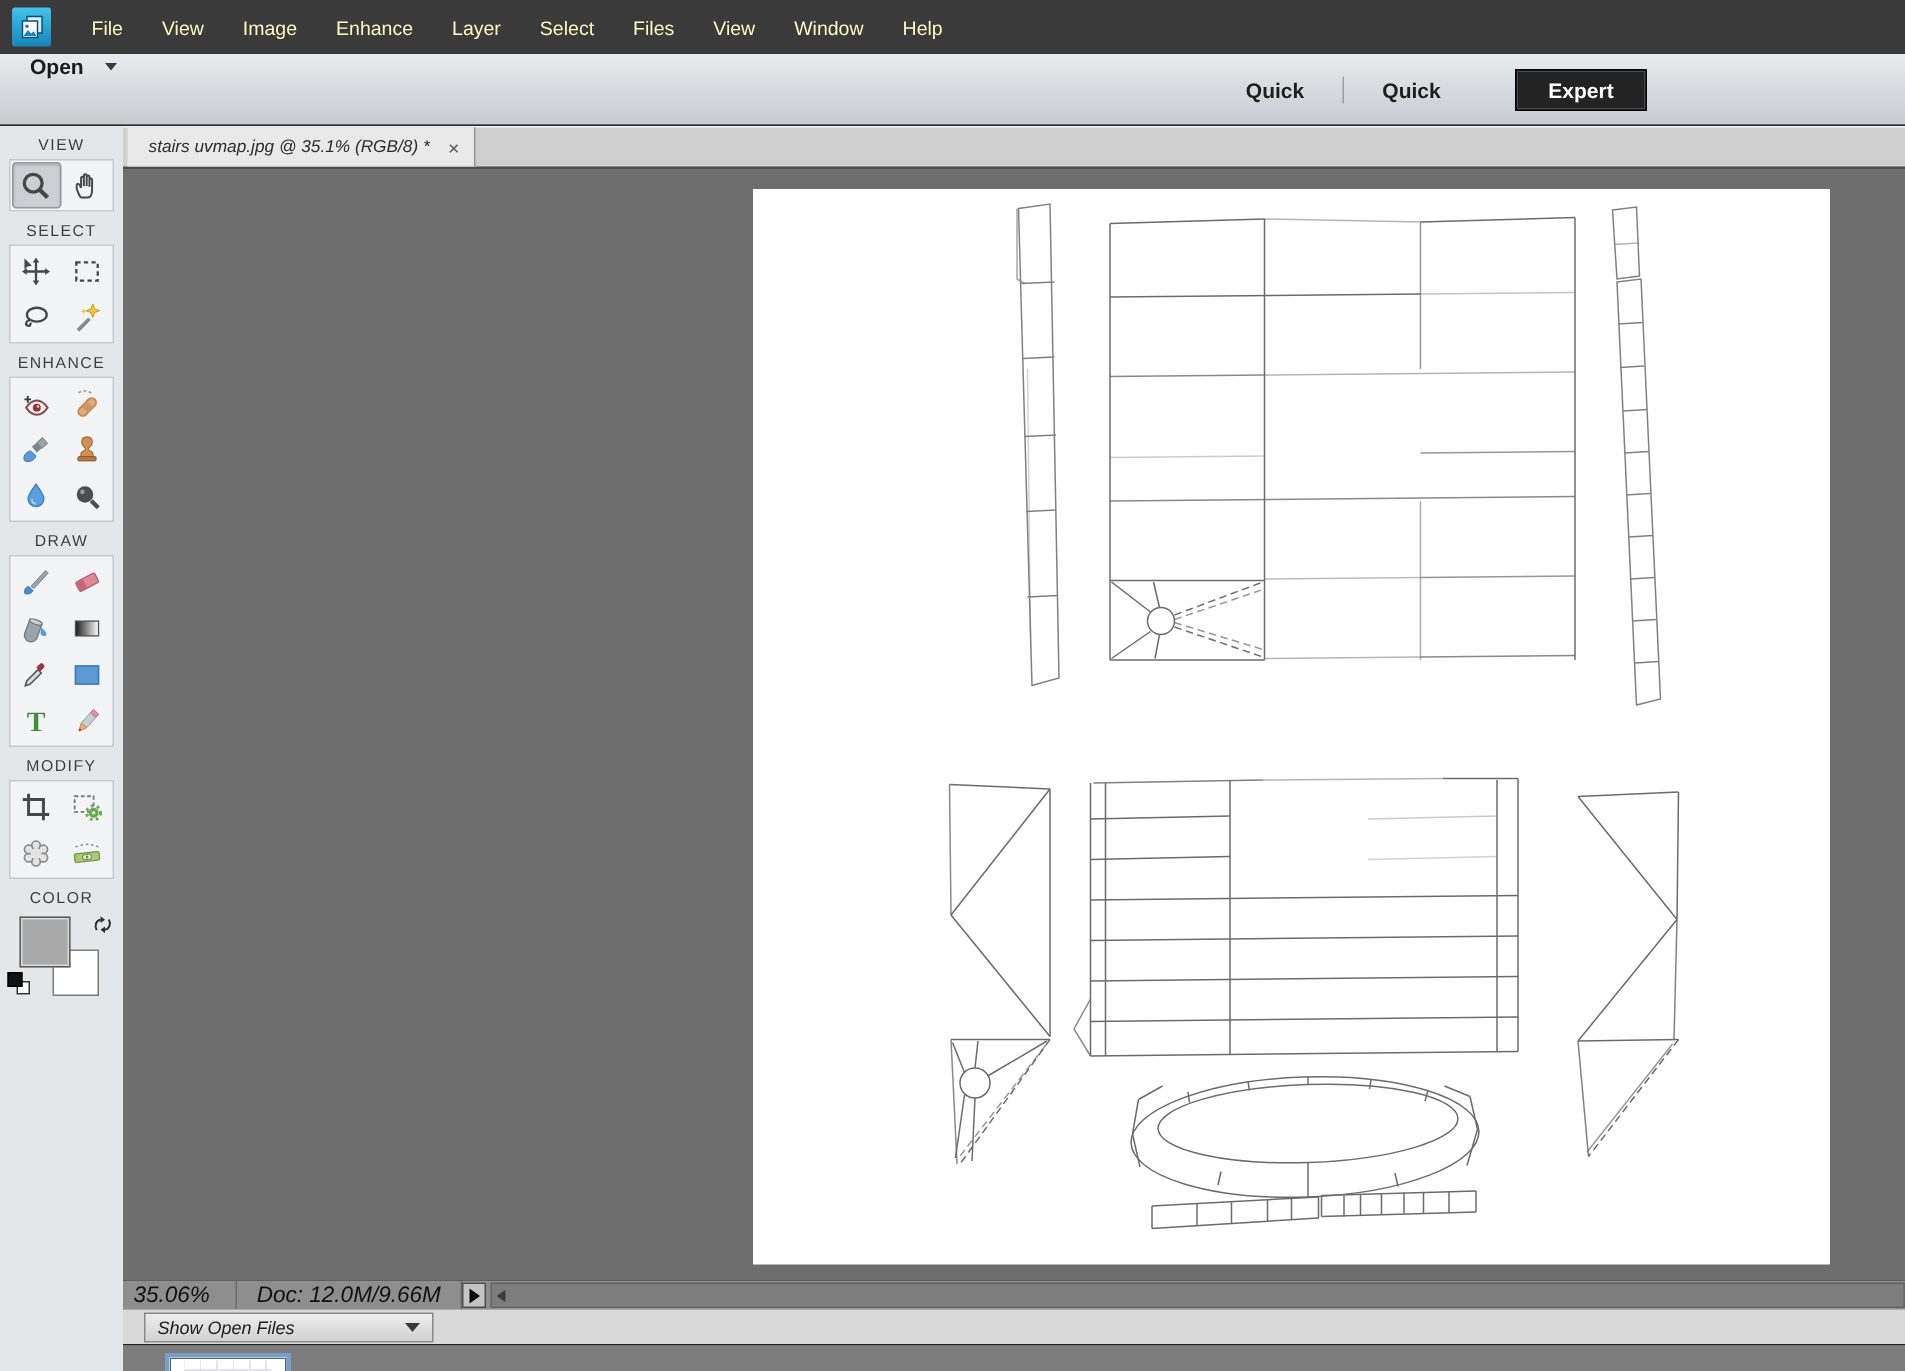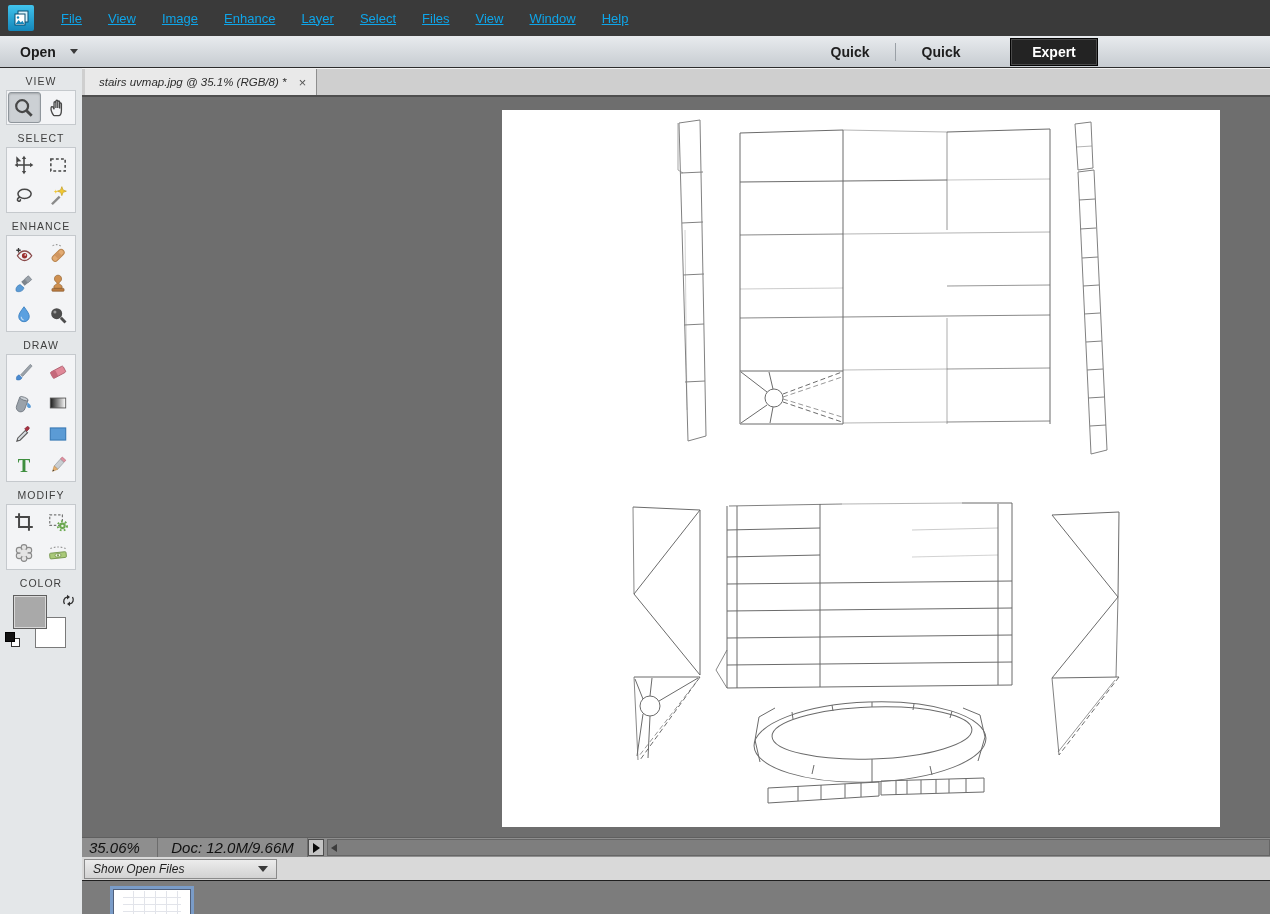--- a/index.html
+++ b/index.html
@@ -3,25 +3,25 @@
 <meta charset="utf-8">
 <style>
   * { margin:0; padding:0; box-sizing:border-box; }
   html,body { width:1270px; height:914px; overflow:hidden; font-family:"Liberation Sans", sans-serif; }
   body { background:#6e6e6e; }
 
   
   .menubar { height:36px; background:#3a3a3a; display:flex; align-items:center; }
   .app-icon { width:26px; height:26px; margin:0 14px 0 8px; border-radius:2px;
               background:linear-gradient(#41c3ec,#1486ba); display:flex; align-items:center; justify-content:center; }
-  .menu-item { color:#0ea5e9; font-size:13px; padding:0 13px; cursor:default;text-decoration:underline; }
-
-  
-  .optionsbar { height:32px; background:linear-gradient(#e8ebee,#c7ccd1); border-bottom:1px solid #2c2c2c;
-                display:flex; align-items:center; }
+  .menu-item { color:#fef9c3; font-size:13px; padding:0 13px; cursor:default; }
+
+  
+  .optionsbar { height:48px; background:linear-gradient(#e8ebee,#c7ccd1); border-bottom:1px solid #2c2c2c;
+                display:flex; align-items:flex-start; }
   .open-btn { display:flex; align-items:center; margin-left:20px; }
   .open-btn .lbl { font-size:14px; font-weight:bold; color:#1b1b1b; }
   .caret { width:0; height:0; border-left:4px solid transparent; border-right:4px solid transparent;
            border-top:5px solid #3a3a3a; margin-left:14px; }
   .mode-tabs { margin-left:auto; margin-right:172px; display:flex; align-items:center; height:100%; }
   .mode-tab { font-size:14px; font-weight:bold; color:#1e1e1e; width:90px; text-align:center; }
   .mode-sep { width:1px; height:18px; background:#9aa0a6; }
   .mode-tab.expert { background:#232323; color:#fff; border:1px solid #050505; width:88px; height:28px;
                      line-height:26px; margin-left:24px; box-shadow:inset 0 0 0 1px #4a4a4a; }
 
@@ -71,21 +71,21 @@
                      display:flex; align-items:center; justify-content:center; }
   .panel-arrow-btn .tri { width:0; height:0; border-top:5px solid transparent; border-bottom:5px solid transparent;
                           border-left:7px solid #0a0a0a; }
   .hscrollbar { flex:1; margin:1px 0 1px 3px; background:#7e7e7e; border:1px solid #666;
                 display:flex; align-items:center; }
   .hscrollbar .left-arrow { width:0; height:0; border-top:4px solid transparent; border-bottom:4px solid transparent;
                             border-right:6px solid #3c3c3c; margin-left:3px; }
 
   
   .filesrow { height:24px; background:#d9d9d9; border-bottom:1px solid #1f1f1f; display:flex; align-items:center; }
-  .files-dropdown { margin-left:2px; width:193px; height:20px; background:linear-gradient(#ececec,#d2d2d2);
+  .files-dropdown { margin-left:14px; width:193px; height:20px; background:linear-gradient(#ececec,#d2d2d2);
                     border:1px solid #8a8a8a; display:flex; align-items:center; font-size:12px; color:#1d1d1d;
                     padding:0 8px; }
   .files-dropdown .dd-tri { margin-left:auto; width:0; height:0; border-left:5px solid transparent;
                             border-right:5px solid transparent; border-top:6px solid #3a3a3a; }
 
   
   .photobin { height:33px; background:#7c7c7c; position:relative; overflow:hidden; }
   .bin-thumb { position:absolute; left:28px; top:5px; width:84px; height:42px; background:#fff;
                border:3px solid #7a9cc8; box-shadow:inset 0 0 0 1px #51607a; }
   .bin-thumb .grid { position:absolute; inset:2px 10px;

